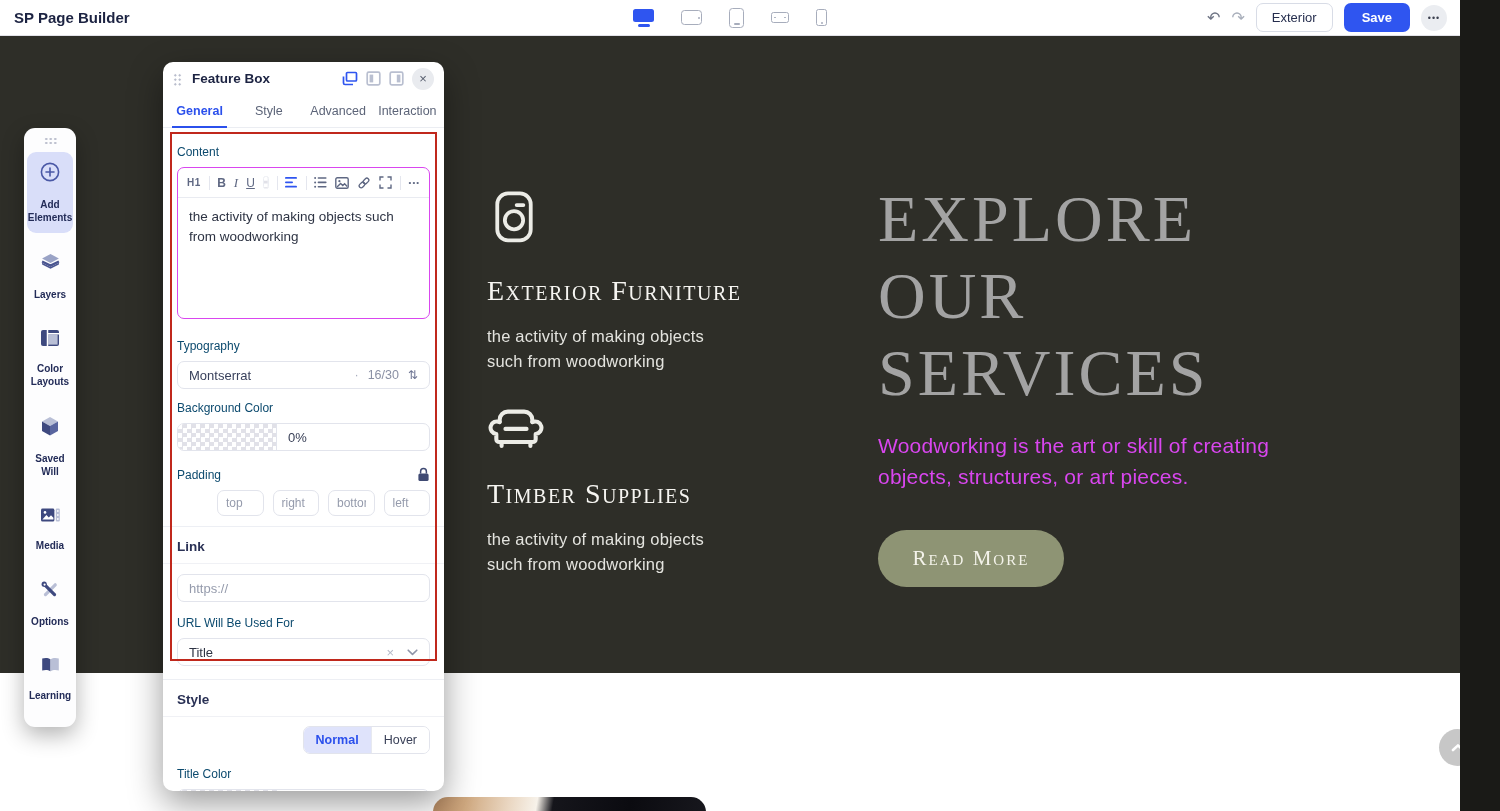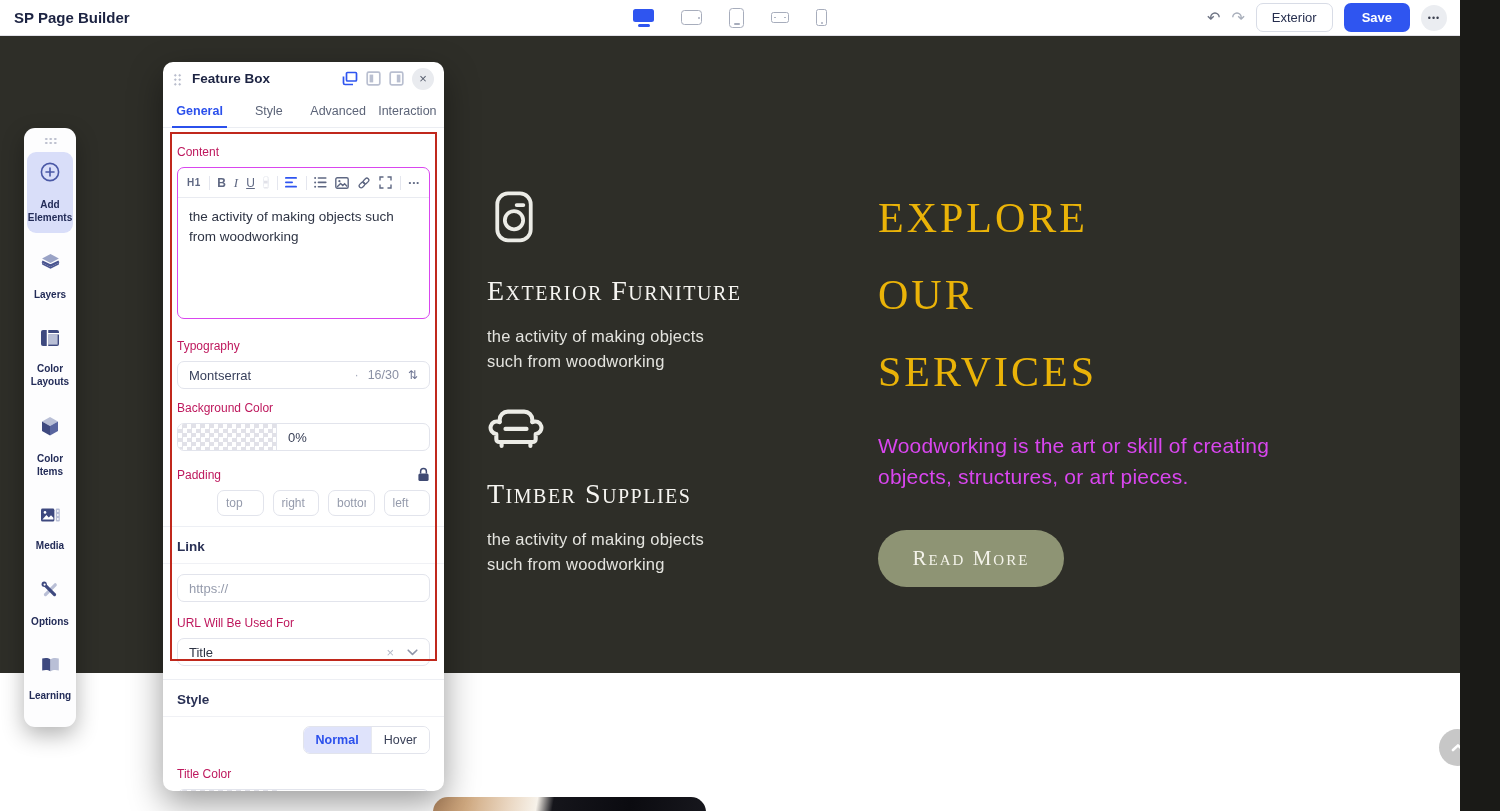--- a/index.html
+++ b/index.html
@@ -40,22 +40,22 @@
 
   .feature { position:absolute; left:487px; width:280px; }
   .feature-1 { top:152px; }
   .feature-2 { top:365px; }
   .feature-icon { margin-bottom:24px; }
   .feature-title { font-family:"Liberation Serif",serif; font-variant:small-caps; font-size:28px;
                    letter-spacing:1.5px; color:#f6f5f1; font-weight:500; margin-bottom:17px; }
   .feature-desc { font-size:16.5px; line-height:25px; color:#e3e3de; width:250px; letter-spacing:.2px; }
 
   .hero { position:absolute; left:878px; top:143px; width:480px; }
-  .hero-line { font-family:"Liberation Serif",serif; font-size:42px; line-height:77px;
-               color:#eab308; letter-spacing:3px; font-weight:400; }
+  .hero-line { font-family:"Liberation Serif",serif; font-size:66px; line-height:77px;
+               color:#a3a3a3; letter-spacing:3px; font-weight:400; }
   .hero-para { margin-top:20px; font-size:21px; line-height:30.5px; color:#d946ef; width:440px; letter-spacing:.2px; }
   .btn-readmore { margin-top:38px; width:186px; height:57px; border-radius:29px; background:#8e9474;
                   color:#f4f3ea; font-family:"Liberation Serif",serif; font-variant:small-caps;
                   font-size:21px; letter-spacing:2px; display:flex; align-items:center; justify-content:center;
                   border:none; cursor:pointer; }
 
   .scroll-top { position:absolute; right:24px; top:56px; width:37px; height:37px; border-radius:50%;
                 background:#c7c7c7; display:flex; align-items:center; justify-content:center; cursor:pointer; }
   .page-img-fragment { position:absolute; left:433px; top:124px; width:273px; height:16px;
       border-radius:15px 15px 0 0;
@@ -86,21 +86,21 @@
   .tabs { display:flex; border-bottom:1px solid #ebedf2; height:33px; padding:0 2px; }
   .tab { flex:1; font-size:12.5px; color:#5c6478; display:flex; align-items:center; justify-content:center;
          position:relative; cursor:pointer; }
   .tab.active { color:#2b50ec; font-weight:600; }
   .tab.active::after { content:""; position:absolute; bottom:-1px; left:7px; right:7px; height:2px; background:#2b50ec; }
 
   .panel-body { position:relative; padding:17px 14px 0; }
   .red-box { position:absolute; left:7px; top:4px; width:267px; height:529px;
              border:2px solid #c0281c; pointer-events:none; z-index:5; }
 
-  .field-label { font-size:12px; color:#be185d; margin-bottom:8px; }
+  .field-label { font-size:12px; color:#0c4a6e; margin-bottom:8px; }
   .editor { border:1px solid #d946ef; border-radius:7px; overflow:hidden; }
   .editor-toolbar { display:flex; align-items:center; height:30px; border-bottom:1px solid #e9ebf1;
                     padding:0 9px; gap:8px; color:#5f6883; }
   .tb { cursor:pointer; display:flex; align-items:center; line-height:1; }
   .tb-h1 { font-size:10px; font-weight:700; letter-spacing:.5px; }
   .tb-b { font-weight:800; font-size:12px; }
   .tb-i { font-style:italic; font-family:"Liberation Serif",serif; font-size:13px; }
   .tb-u { text-decoration:underline; font-size:12px; }
   .checker { background-image:conic-gradient(#e1e1e8 25%,#fff 25% 50%,#e1e1e8 50% 75%,#fff 75%); }
   .tb-swatch { width:13px; height:13px; border-radius:2.5px; background-size:6.5px 6.5px; border:1px solid #eceef3; }
@@ -246,21 +246,21 @@
       </svg>
       <div class="side-label">Color Layouts</div>
     </div>
 
     <div class="side-item">
       <svg width="20" height="21" viewBox="0 0 20 21">
         <path d="M10 1 L18 5.5 L10 10 L2 5.5 Z" fill="#b9bfd6"></path>
         <path d="M2 5.5 L10 10 L10 19.5 L2 15 Z" fill="#3e497f"></path>
         <path d="M18 5.5 L10 10 L10 19.5 L18 15 Z" fill="#59659f"></path>
       </svg>
-      <div class="side-label">Color Items</div>
+      <div class="side-label">Saved Will</div>
     </div>
 
     <div class="side-item">
       <svg width="21" height="18" viewBox="0 0 21 18">
         <rect x="15.8" y="2.6" width="4" height="13" rx="1" fill="#b9bfd6"></rect>
         <rect x="17" y="4.2" width="1.6" height="1.6" fill="#fff"></rect>
         <rect x="17" y="8.2" width="1.6" height="1.6" fill="#fff"></rect>
         <rect x="17" y="12.2" width="1.6" height="1.6" fill="#fff"></rect>
         <rect x="1" y="2.6" width="13.4" height="13" rx="1.6" fill="#3e497f"></rect>
         <circle cx="5" cy="6.4" r="1.3" fill="#fff"></circle>

